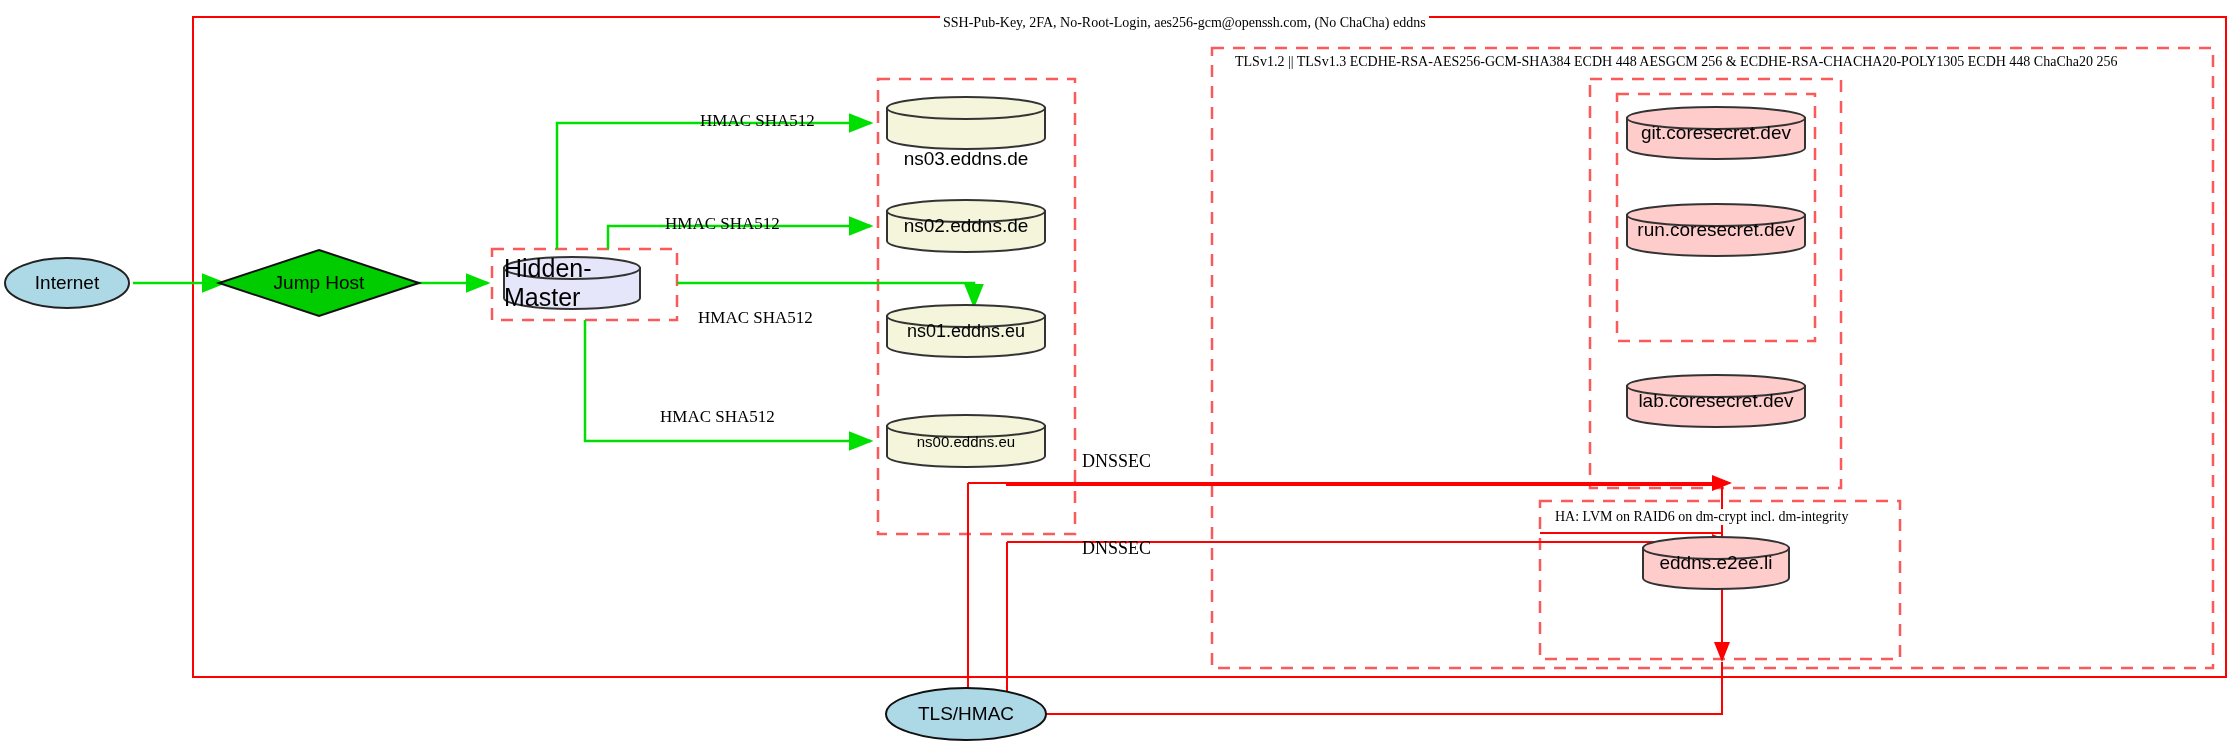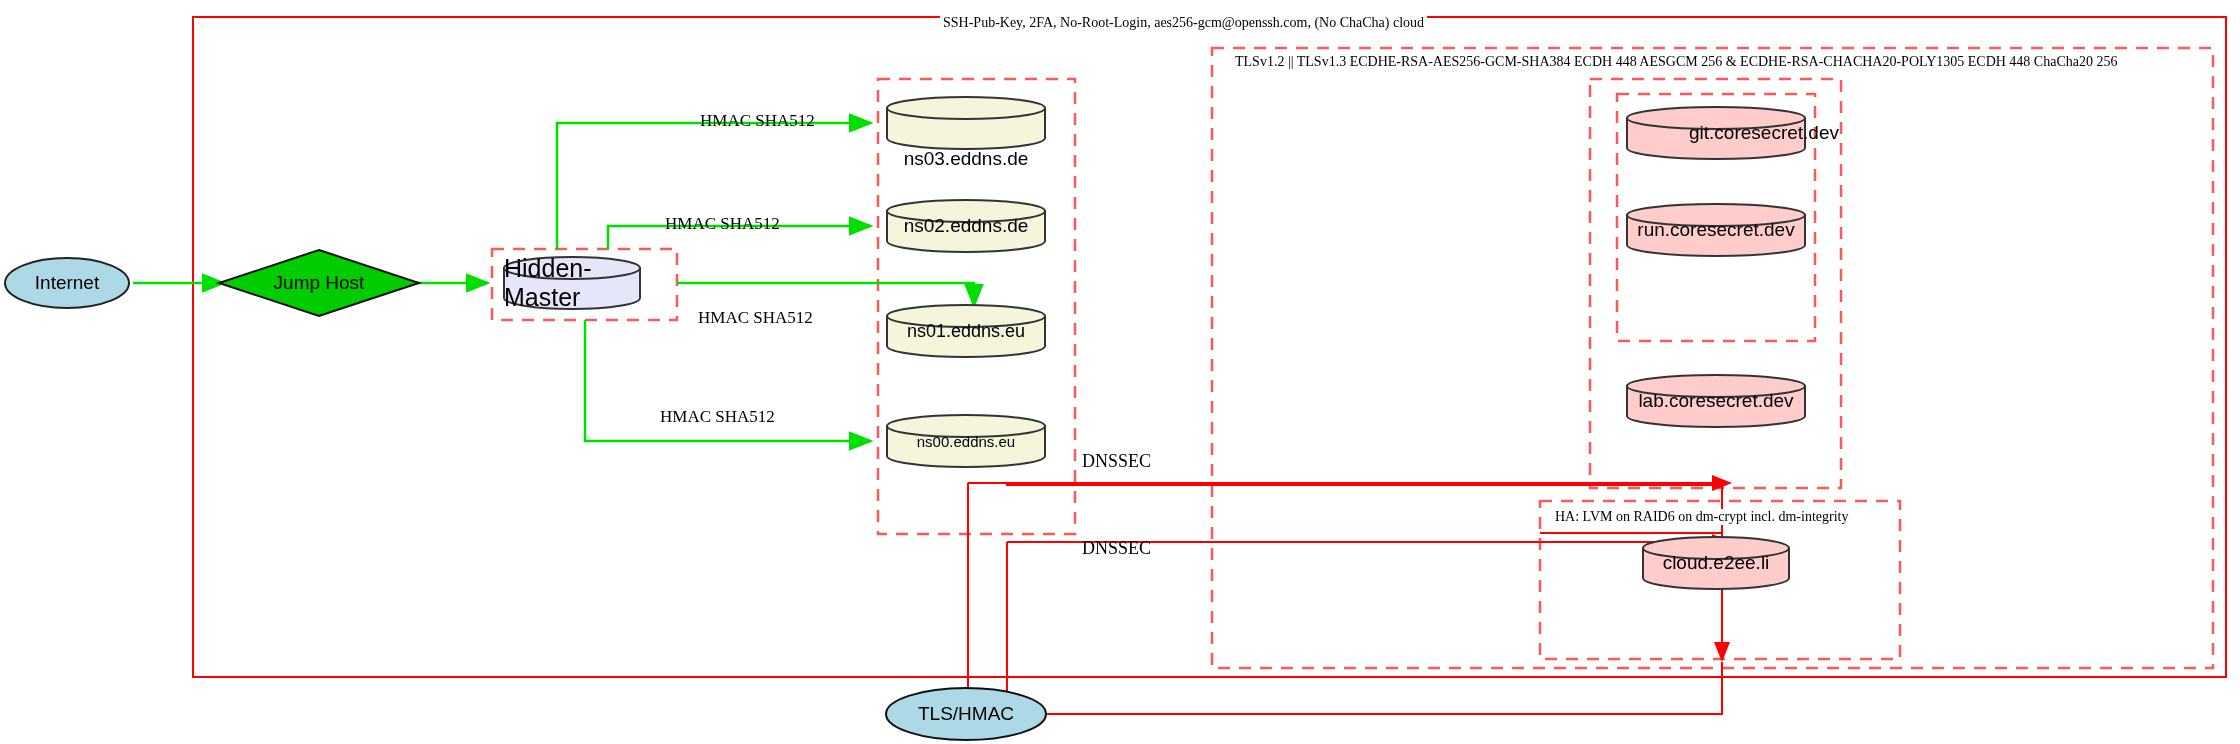--- a/index.html
+++ b/index.html
@@ -130,34 +130,34 @@
 
   <div class="nodelabel" style="left:249px;top:266px;width:140px;height:34px;font-size:19px;">Jump Host</div>
 
   <div class="nodelabel" style="left:504px;top:268px;width:136px;height:30px;font-size:25px;">Hidden-Master</div>
 
   <div class="nodelabel" style="left:887px;top:108px;width:158px;height:30px;font-size:19px;margin-top:36px;">ns03.eddns.de</div>
   <div class="nodelabel" style="left:887px;top:211px;width:158px;height:30px;font-size:19px;">ns02.eddns.de</div>
   <div class="nodelabel" style="left:887px;top:316px;width:158px;height:30px;font-size:18px;">ns01.eddns.eu</div>
   <div class="nodelabel" style="left:887px;top:426px;width:158px;height:30px;font-size:15px;">ns00.eddns.eu</div>
 
-  <div class="nodelabel" style="left:1627px;top:118px;width:178px;height:30px;font-size:19px;margin-left:48px;">git.coresecret.dev</div>
+  <div class="nodelabel" style="left:1627px;top:118px;width:178px;height:30px;font-size:19px;">git.coresecret.dev</div>
   <div class="nodelabel" style="left:1627px;top:215px;width:178px;height:30px;font-size:19px;">run.coresecret.dev</div>
   <div class="nodelabel" style="left:1627px;top:386px;width:178px;height:30px;font-size:19px;">lab.coresecret.dev</div>
-  <div class="nodelabel" style="left:1643px;top:548px;width:146px;height:30px;font-size:19px;">cloud.e2ee.li</div>
+  <div class="nodelabel" style="left:1643px;top:548px;width:146px;height:30px;font-size:19px;">eddns.e2ee.li</div>
 
   <div class="nodelabel" style="left:886px;top:697px;width:160px;height:34px;font-size:19px;">TLS/HMAC</div>
 
   <div class="edgelabel" style="left:700px;top:111px;font-size:17px;">HMAC SHA512</div>
   <div class="edgelabel" style="left:665px;top:214px;font-size:17px;">HMAC SHA512</div>
   <div class="edgelabel" style="left:698px;top:308px;font-size:17px;">HMAC SHA512</div>
   <div class="edgelabel" style="left:660px;top:407px;font-size:17px;">HMAC SHA512</div>
 
   <div class="edgelabel" style="left:1082px;top:451px;font-size:18px;">DNSSEC</div>
   <div class="edgelabel" style="left:1082px;top:538px;font-size:18px;">DNSSEC</div>
 
-  <div class="boxlabel" style="left:940px;top:15px;font-size:14px;">SSH-Pub-Key, 2FA, No-Root-Login, aes256-gcm@openssh.com, (No ChaCha) cloud</div>
+  <div class="boxlabel" style="left:940px;top:15px;font-size:14px;">SSH-Pub-Key, 2FA, No-Root-Login, aes256-gcm@openssh.com, (No ChaCha) eddns</div>
 
   <div class="boxlabel" style="left:1232px;top:54px;font-size:14px;">TLSv1.2 || TLSv1.3 ECDHE-RSA-AES256-GCM-SHA384 ECDH 448 AESGCM 256 &amp; ECDHE-RSA-CHACHA20-POLY1305 ECDH 448 ChaCha20 256</div>
 
   <div class="boxlabel" style="left:1552px;top:509px;font-size:14px;">HA: LVM on RAID6 on dm-crypt incl. dm-integrity</div>
 
 </div>
 
 </body></html>

